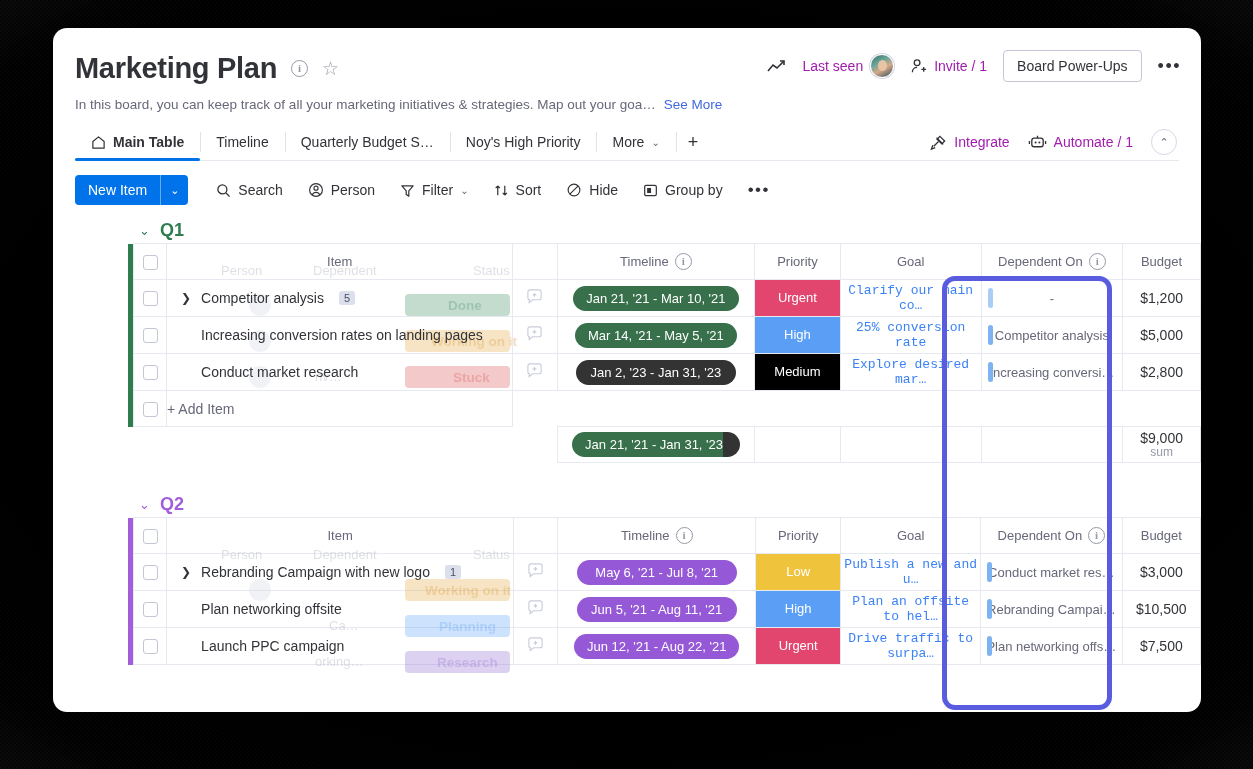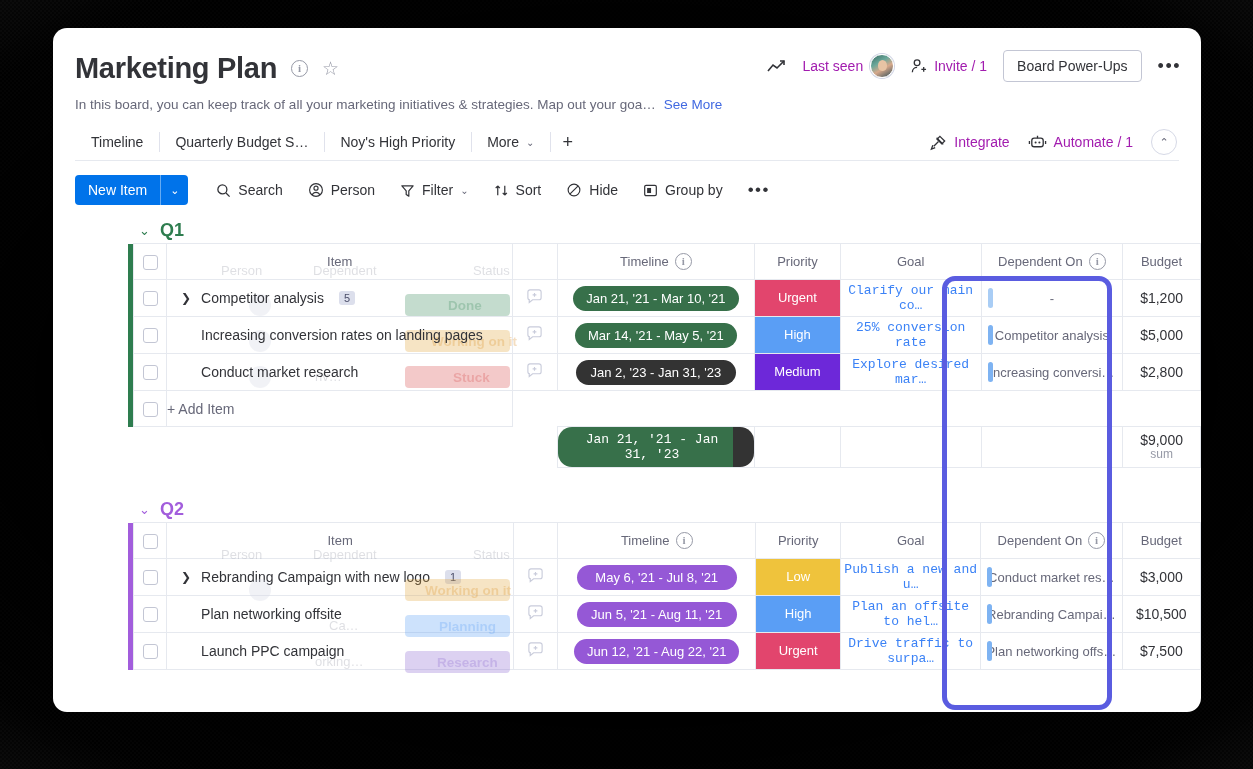--- a/index.html
+++ b/index.html
@@ -175,21 +175,21 @@
     position: absolute; left: 6px; top: 8px; width: 5px; height: 20px;
     border-radius: 3px; background: #7eb3f2;
   }
   .budget-cell { font-size: 14px; color: #323338; }
   .sum-cell { line-height: 1.05; padding: 4px 0; }
   .sum-cell .amt { font-size: 14px; color: #323338; display: block; }
   .sum-cell .lbl { font-size: 12px; color: #9699a6; display: block; }
   .summary-row td { height: 40px; }
   .pill-split {
     display: inline-flex; border-radius: 14px; overflow: hidden; min-width: 160px;
-    font-size: 13px; color: #fff; font-family: Liberation Mono, monospace;
+    font-size: 13px; color: #fff;
   }
   .pill-split .seg-g { background: #37704a; padding: 5px 0 5px 13px; }
   .pill-split .seg-d { background: #333333; padding: 5px 13px 5px 0; }
 
   
   .ghost {
     position: absolute; pointer-events: none;
     font-size: 13px; color: #9699a6;
     opacity: .30;
   }
@@ -249,20 +249,26 @@
       <button class="btn-outline">Board Power-Ups</button>
       <span class="dots">•••</span>
     </div>
 
     <div class="board-desc">
       <span>In this board, you can keep track of all your marketing initiatives &amp; strategies. Map out your goa…</span>
       <span class="see-more">See More</span>
     </div>
 
     <div class="tabs-row">
+      <div class="tab active">
+        <svg width="15" height="15" viewBox="0 0 16 16">
+            <path d="M2 7l6-5 6 5v7H2z" fill="none" stroke="#323338" stroke-width="1.3" stroke-linejoin="round"></path>
+          </svg>
+        <span>Main Table</span>
+      </div>
       <div class="tab">
         <span>Timeline</span>
       </div>
       <div class="tab">
         <span>Quarterly Budget S…</span>
       </div>
       <div class="tab">
         <span>Noy's High Priority</span>
       </div>
       <div class="tab">
@@ -456,21 +462,21 @@
                 <span>Conduct market research</span>
               </div>
             </td>
             <td class="c-plus">
               <svg width="17" height="17" viewBox="0 0 18 18">
                   <path d="M2 4.2A2.2 2.2 0 014.2 2h9.6A2.2 2.2 0 0116 4.2v6A2.2 2.2 0 0113.8 12.4H7l-3.6 3v-3H4.2A2.2 2.2 0 012 10.2z" fill="none" stroke="#c9ccdb" stroke-width="1.2"></path>
                   <path d="M9 5.3v4M7 7.3h4" stroke="#c9ccdb" stroke-width="1.2"></path>
                 </svg>
             </td>
             <td class="c-time"><span class="pill dark">Jan 2, '23 - Jan 31, '23</span></td>
-            <td class="c-prio" style="background:#6d28d9; padding:0">
+            <td class="c-prio" style="background:#000000; padding:0">
                 <span class="prio">Medium</span>
               </td>
             <td class="c-goal goal-cell">Explore desired mar…</td>
             <td class="c-dep dep-cell"><span class="tag-bar"></span><span>Increasing conversi…</span></td>
             <td class="c-budget budget-cell">$2,800</td>
           </tr>
 
           <tr>
             <td class="colorbar" style="background:#2e7d4f"></td>
             <td class="c-check"><span class="chk"></span></td>

